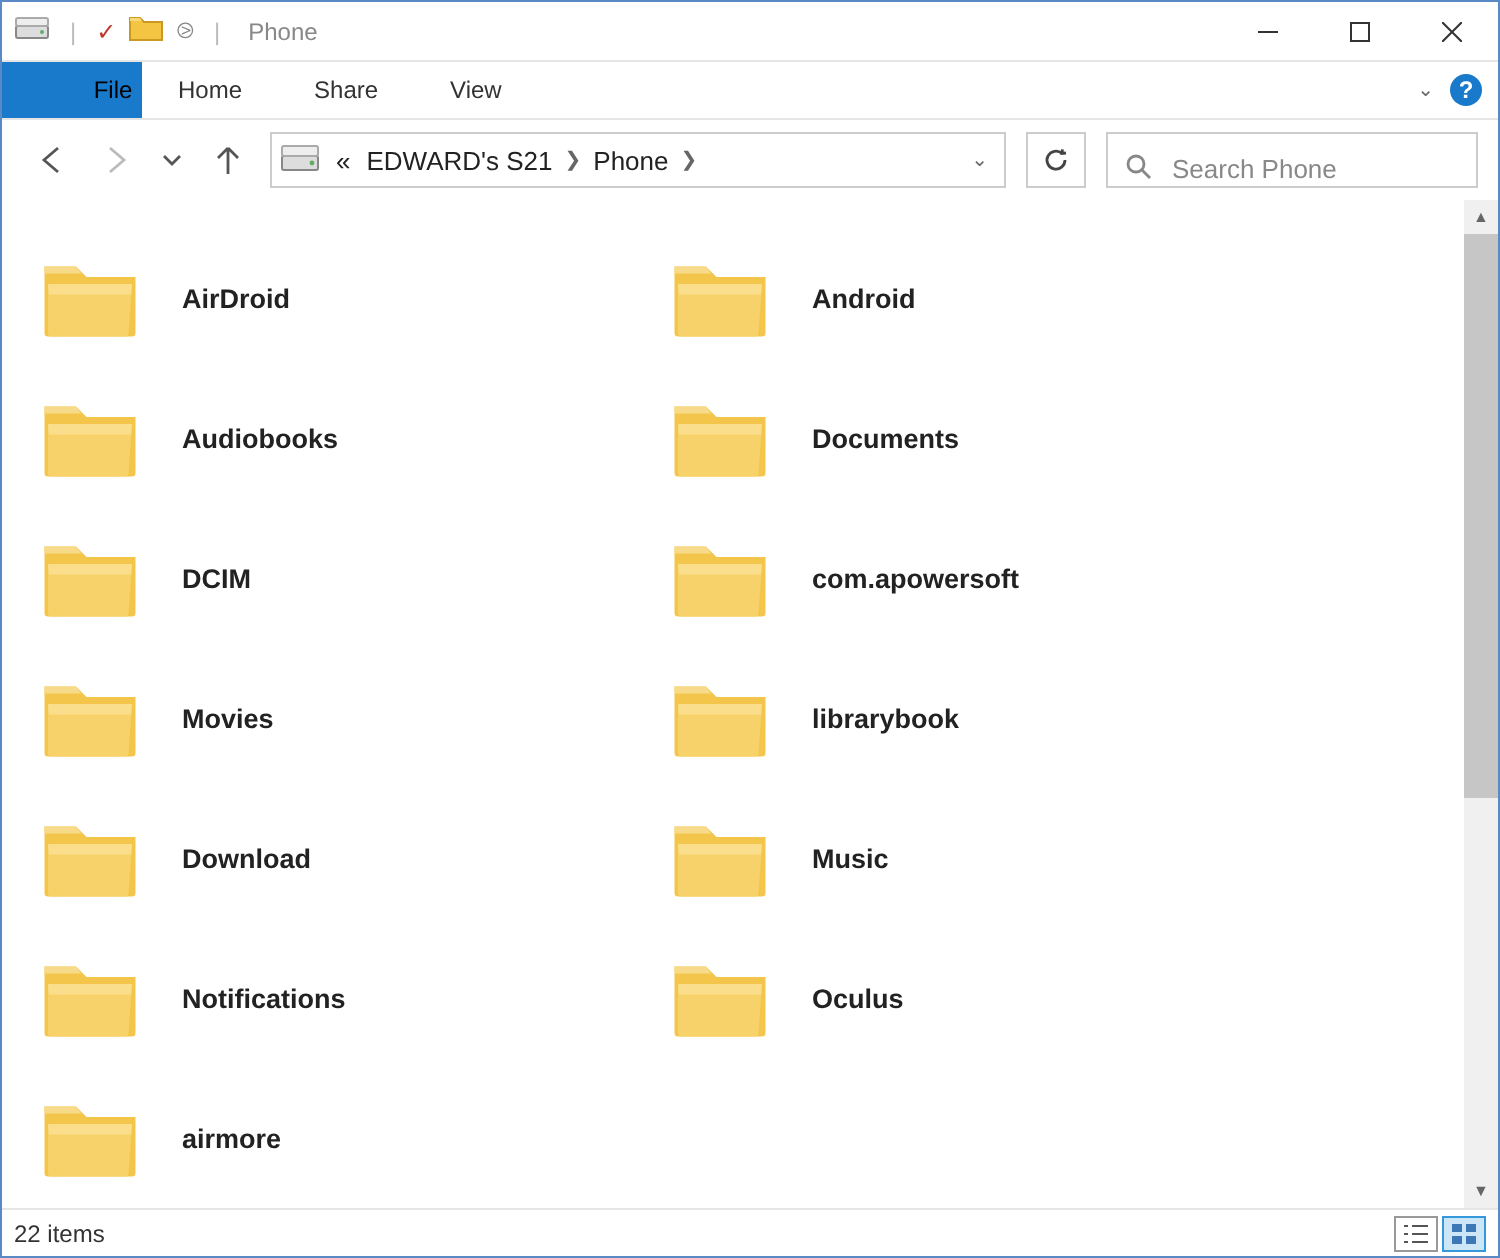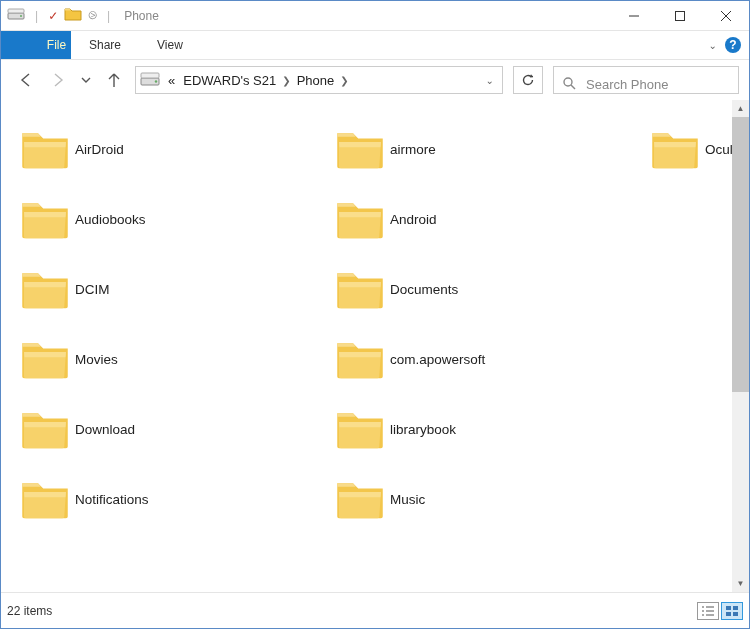--- a/index.html
+++ b/index.html
@@ -60,21 +60,21 @@
   
   .ribbon {
     height: 29px;
     display: flex;
     align-items: stretch;
     border-bottom: 1px solid #e5e5e5;
     position: relative;
   }
   .file-tab {
     background: #1979ca;
-    color: #fef9c3;
+    color: #000000;
     width: 70px;
     display: flex;
     align-items: center;
     justify-content: center;
     font-size: 12px;
     padding-left: 41px;
   }
   .tab {
     padding: 0 18px;
     display: flex;
@@ -187,22 +187,23 @@
     flex-direction: column;
     flex-wrap: wrap;
     height: 100%;
     align-content: flex-start;
   }
   .folder-item {
     width: 315px;
     height: 70px;
     display: flex;
     align-items: center;
-    gap: 2px;
+    gap: 18px;
     padding: 2px;
+    font-weight: bold;
   }
   .folder-icon {
     width: 56px;
     height: 56px;
     position: relative;
     flex-shrink: 0;
   }
   .folder-icon svg { width: 100%; height: 100%; }
   .folder-label {
     font-size: 13.5px;
@@ -228,21 +229,21 @@
     position: absolute;
     top: 0;
     left: 0;
     right: 0;
     height: 60%;
     background: #c6c6c6;
   }
 
   
   .status-bar {
-    height: 36px;
+    height: 24px;
     border-top: 1px solid #e5e5e5;
     display: flex;
     align-items: center;
     padding: 0 6px;
     font-size: 12px;
     color: #333;
   }
   .status-right {
     margin-left: auto;
     display: flex;
@@ -302,20 +303,21 @@
       <svg width="10" height="10">
           <line x1="0" y1="0" x2="10" y2="10"></line>
           <line x1="10" y1="0" x2="0" y2="10"></line>
         </svg>
     </div>
   </div>
 </div>
 
 <div class="ribbon">
   <div class="file-tab">File</div>
+  <div class="tab">Home</div>
   <div class="tab">Share</div>
   <div class="tab">View</div>
   <div class="ribbon-right">
     <span class="caret">⌄</span>
     <span class="help-badge">?</span>
   </div>
 </div>
 
 <div class="nav-bar">
   <div class="nav-arrow">

